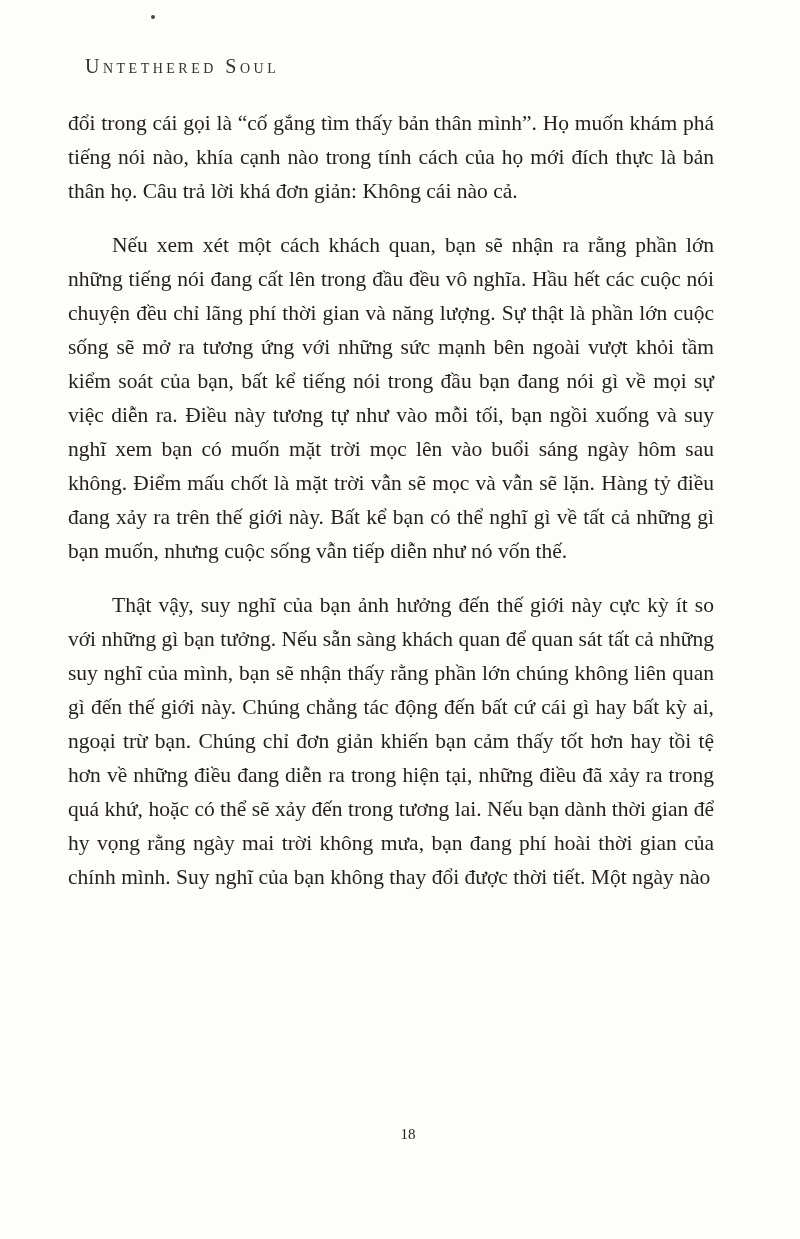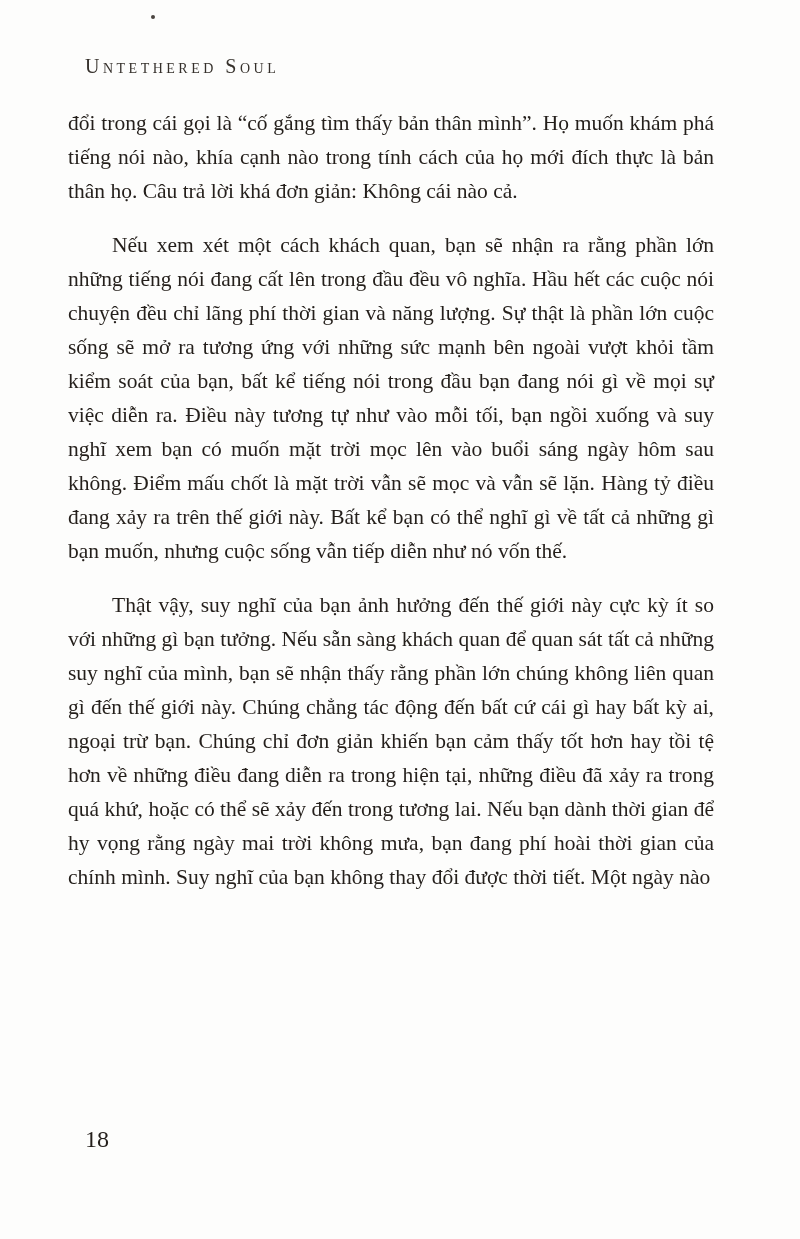--- a/index.html
+++ b/index.html
@@ -52,22 +52,22 @@
     margin: 0 0 20px 0;
   }
   .body-text p.indent {
     text-indent: 44px;
   }
   .page-number {
     position: absolute;
     left: 85px;
     width: 646px;
     top: 1126px;
-    text-align: left;
-    font-size: 24px;
+    text-align: center;
+    font-size: 15px;
     color: #241f1b;
   }
 </style>
 </head>
 <body>
 
 <div class="book-page">
 
   <div class="stray-mark"></div>
 

